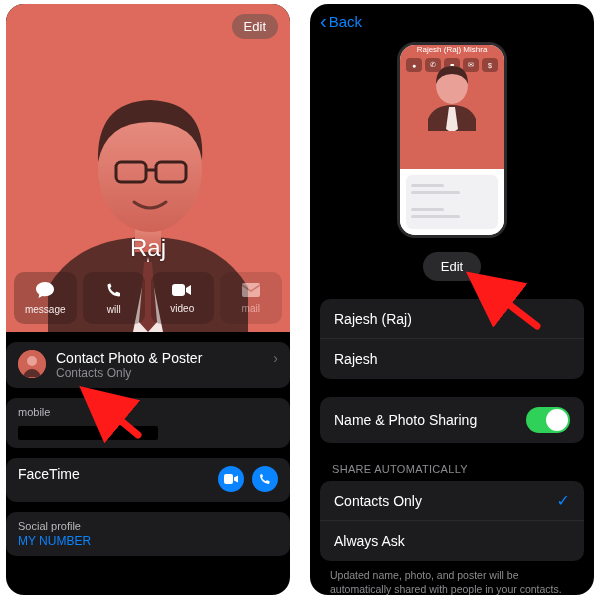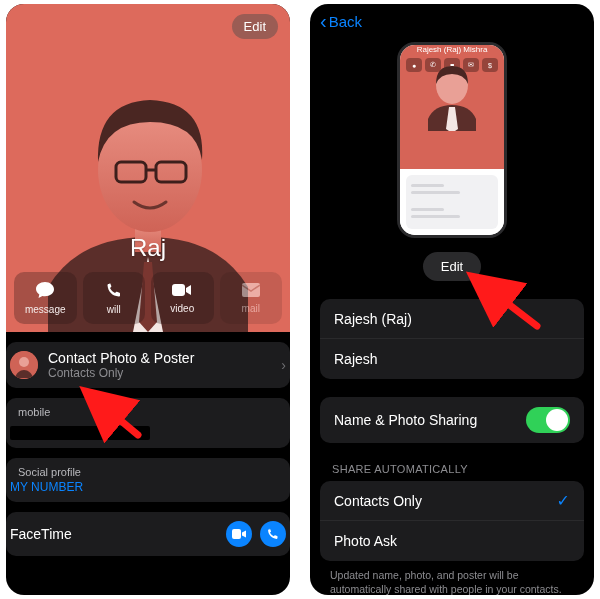--- a/index.html
+++ b/index.html
@@ -12,21 +12,21 @@
   .portrait{position:absolute;inset:0;display:flex;align-items:flex-end;justify-content:center}
   .portrait svg{width:220px;height:280px}
   .poster-name{position:absolute;left:0;right:0;bottom:70px;text-align:center;font-size:24px;color:#fff;text-shadow:0 1px 2px rgba(0,0,0,.25)}
   .action-row{position:absolute;left:8px;right:8px;bottom:8px;display:flex;gap:6px}
   .action{flex:1;background:rgba(40,20,20,.30);border-radius:10px;display:flex;flex-direction:column;align-items:center;justify-content:center;height:52px;color:#fff}
   .action.dis{opacity:.45}
   .action .ic{font-size:17px;line-height:1}
   .action .lbl{font-size:10px;margin-top:3px;color:#f5eceb}
   .below{padding:0}
   .section{background:#1c1c1e;margin-top:10px;border-radius:10px}
-  .row{display:flex;align-items:center;min-height:44px;padding:8px 4px;border-bottom:1px solid #2a2a2c;position:relative}
+  .row{display:flex;align-items:flex-start;min-height:44px;padding:8px 12px;border-bottom:1px solid #2a2a2c;position:relative}
   .row:last-child{border-bottom:none}
   .avatar{width:28px;height:28px;border-radius:50%;background:#c9574a;margin-right:10px;flex:0 0 28px;display:flex;align-items:center;justify-content:center;overflow:hidden}
   .col{flex:1}
   .title{font-size:14px;color:#fff}
   .sub{font-size:12px;color:#8c8c90}
   .chev{color:#6e6e72;font-size:14px}
   .small-label{font-size:11px;color:#b9b9bd;padding:8px 12px 0 12px}
   .ft-icons{display:flex;align-items:center;gap:8px}
   .circ{width:26px;height:26px;border-radius:50%;display:flex;align-items:center;justify-content:center;font-size:12px;color:#fff}
   .circ.blue{background:#0a84ff}
@@ -158,43 +158,43 @@
       </div>
 
       <div class="section">
         <div class="small-label">mobile</div>
         <div class="row" style="min-height:28px">
           <div style="width:140px;height:14px;background:#000;border-radius:2px"></div>
         </div>
       </div>
 
       <div class="section">
-        <div class="small-label">Social profile</div>
-        <div class="row" style="min-height:22px;padding-top:2px">
-          <span class="link">MY NUMBER</span>
-        </div>
-      </div>
-
-      <div class="section">
         <div class="row">
           <div class="title">FaceTime</div>
           <div class="spacer"></div>
           <div class="ft-icons">
             <div class="circ blue">
               <svg width="14" height="10" viewBox="0 0 14 10">
                   <rect x="0" y="0" width="9" height="10" rx="2" fill="#fff"></rect>
                   <path d="M10 3.5l4-2v7l-4-2z" fill="#fff"></path>
                 </svg>
             </div>
             <div class="circ blue">
               <svg width="12" height="12" viewBox="0 0 12 12">
                   <path d="M2.7.8c.2 0 .4.1.5.4l.8 2c.1.2 0 .4-.1.6L3 4.5c.8 1.7 2.1 3 3.8 3.8l.7-.9c.2-.1.4-.2.6-.1l2 .8c.3.1.4.3.4.5v1.5c0 .5-.4.9-1 .8C5 10.5 1.5 7 1.1 2.5c-.1-.6.3-1 .8-1h.8z" fill="#fff"></path>
                 </svg>
             </div>
           </div>
+        </div>
+      </div>
+
+      <div class="section">
+        <div class="small-label">Social profile</div>
+        <div class="row" style="min-height:22px;padding-top:2px">
+          <span class="link">MY NUMBER</span>
         </div>
       </div>
     </div>
 
     <div class="arrow" style="left:70px;top:385px">
       <svg width="70" height="50">
         <defs>
             <marker id="ah1" markerWidth="8" markerHeight="8" refX="6" refY="4" orient="auto">
               <path d="M0 0 L8 4 L0 8 Z" fill="#ff1a1a"></path>
             </marker>
@@ -259,21 +259,21 @@
     </div>
 
     <div class="group-label">Share Automatically</div>
     <div class="r-section" style="margin-top:0">
       <div class="r-row">
         <span>Contacts Only</span>
         <div class="spacer"></div>
         <span class="check">✓</span>
       </div>
       <div class="r-row">
-        <span>Photo Ask</span>
+        <span>Always Ask</span>
       </div>
     </div>
     <div class="foot">Updated name, photo, and poster will be automatically shared with people in your contacts.</div>
 
     <div class="arrow" style="left:155px;top:268px">
       <svg width="80" height="60">
         <defs>
             <marker id="ah2" markerWidth="8" markerHeight="8" refX="6" refY="4" orient="auto">
               <path d="M0 0 L8 4 L0 8 Z" fill="#ff1a1a"></path>
             </marker>

